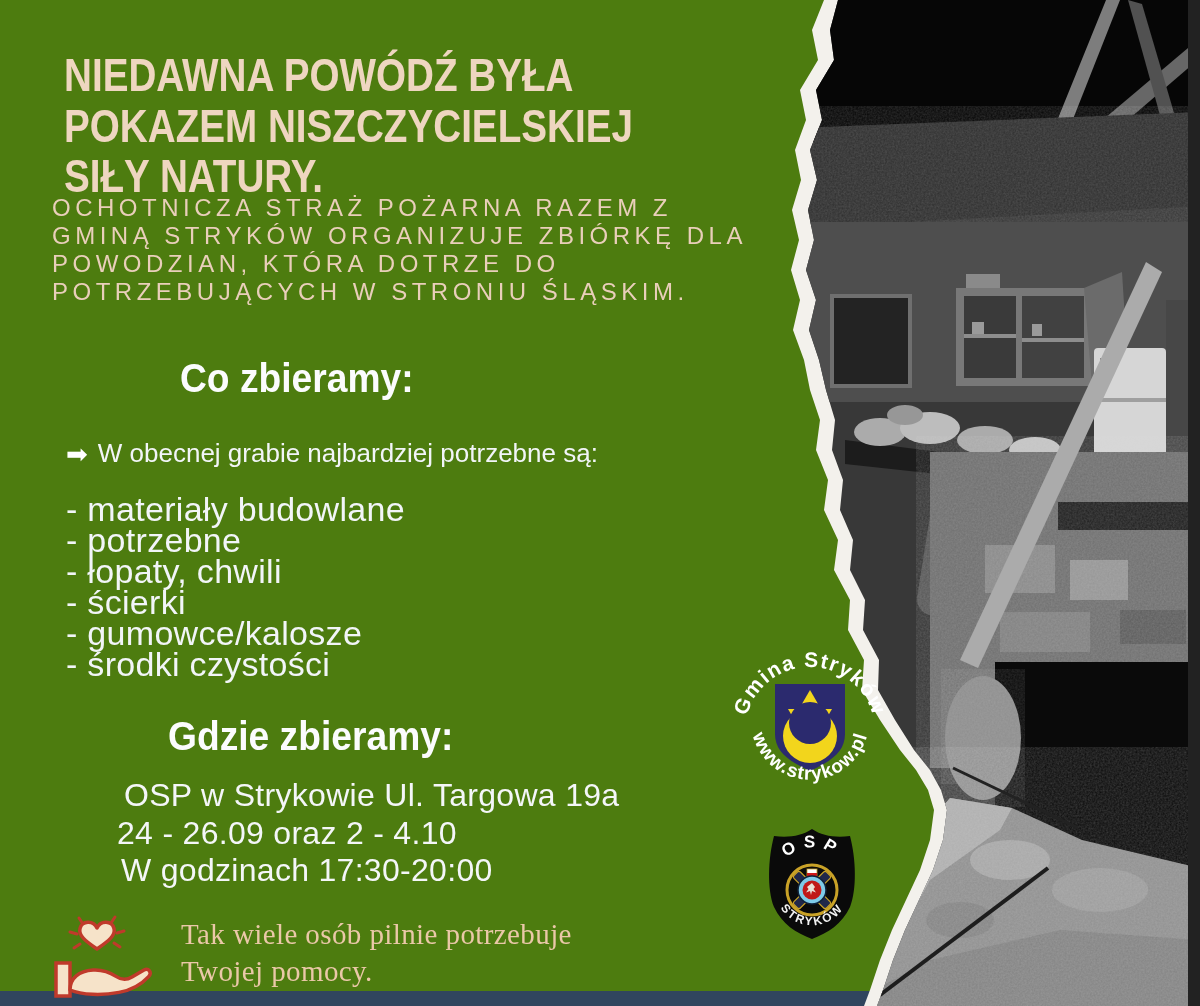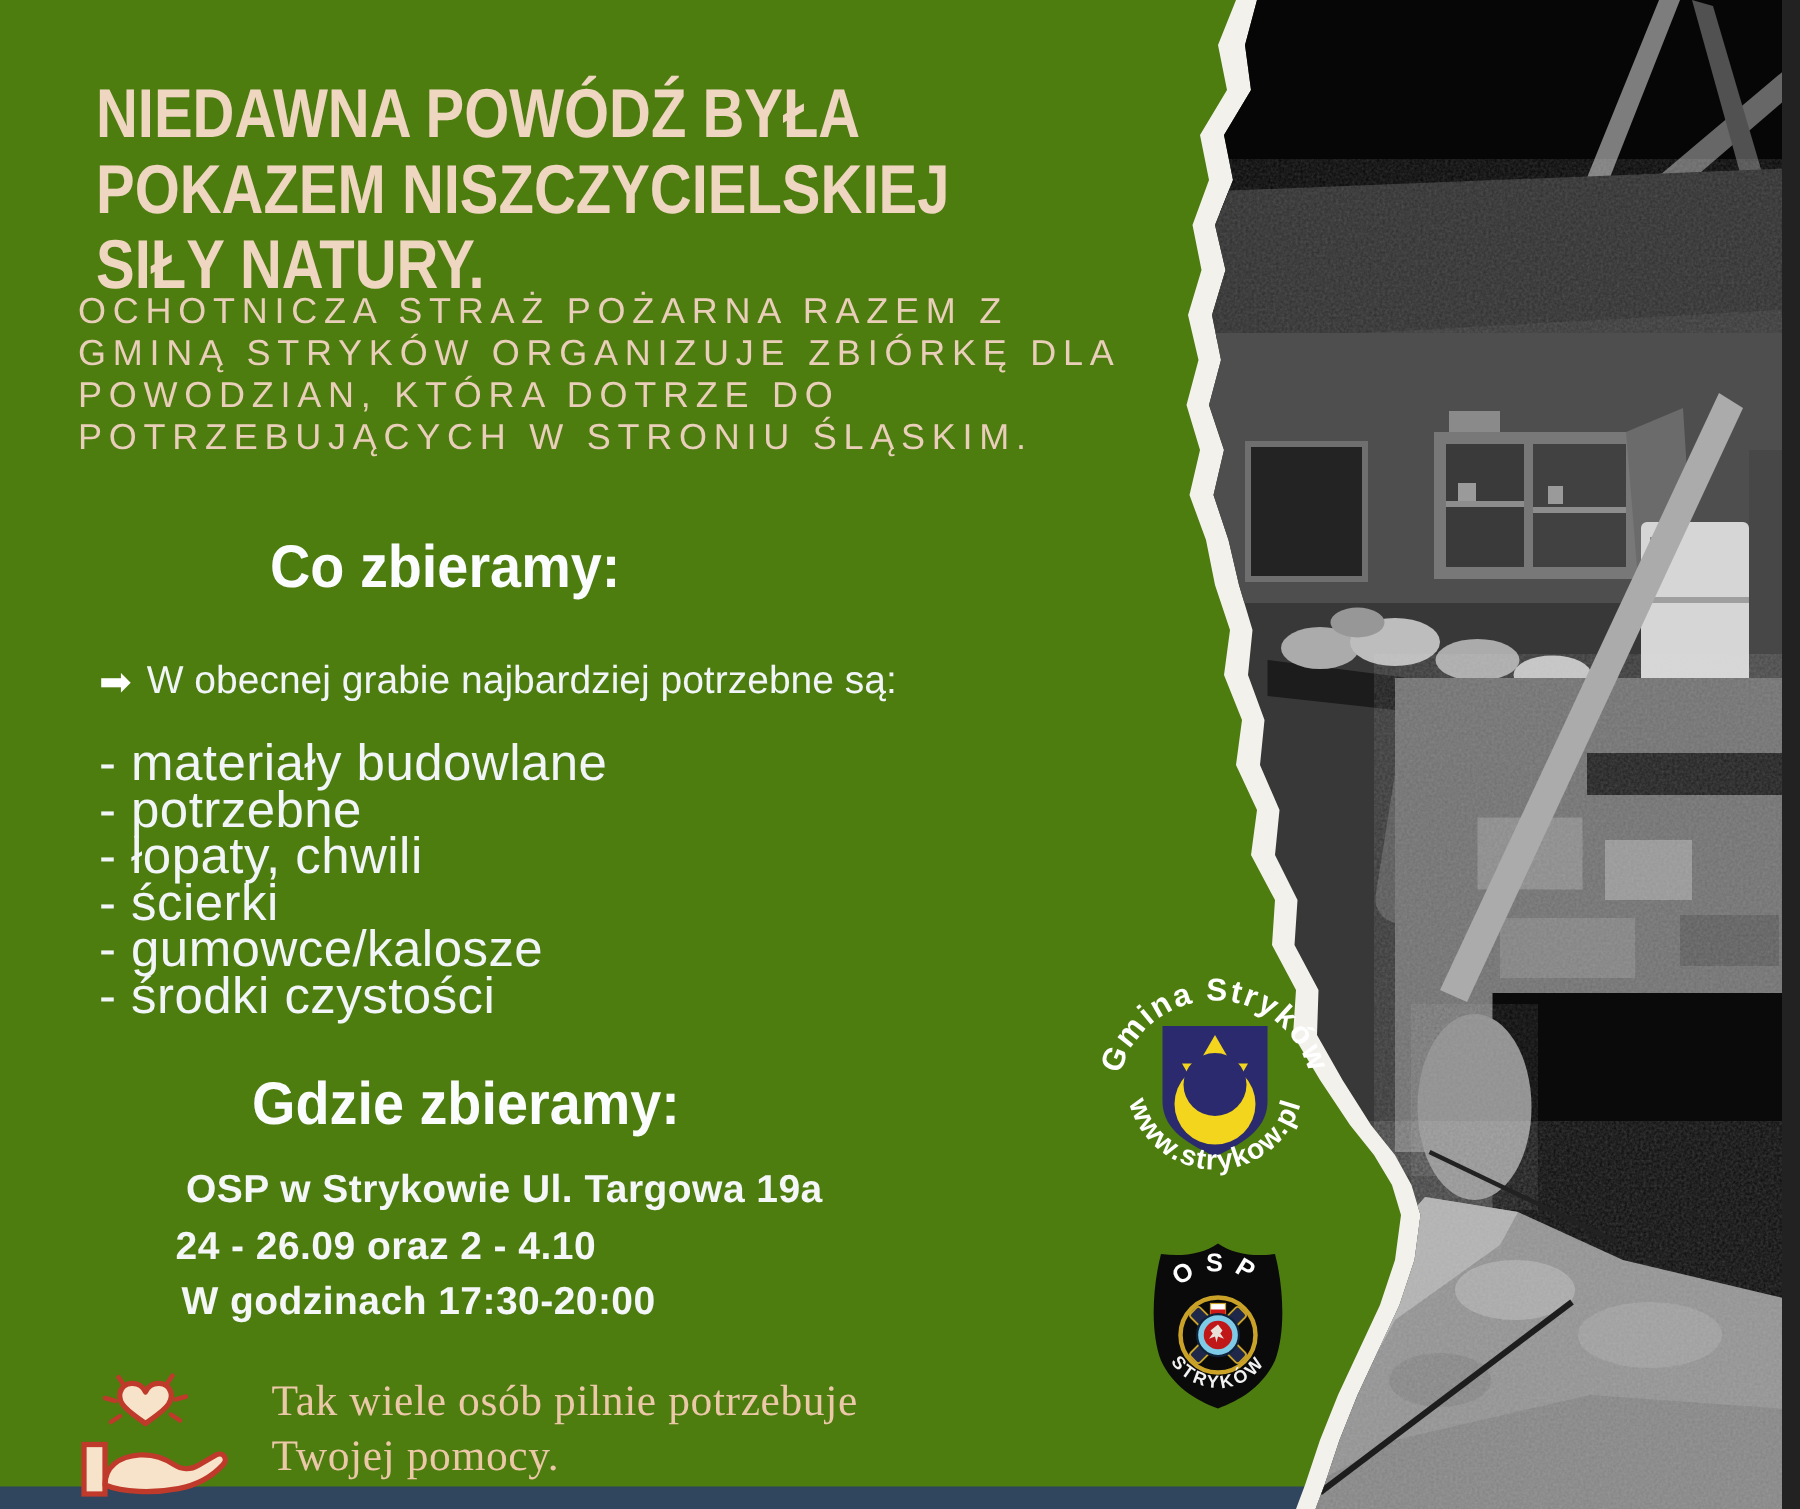--- a/index.html
+++ b/index.html
@@ -21,21 +21,21 @@
   }
   .section-heading{
     font-size:40px;font-weight:700;color:#fbfcfd;
     transform:scaleX(.93);transform-origin:left top;
   }
   .what-heading{left:180px;top:356px;}
   .where-heading{left:168px;top:714px;}
   .needs-row{left:66px;top:438px;font-size:26px;color:#f2f5f8;display:flex;align-items:center;gap:10px;}
   .arrow{font-size:26px;line-height:1;color:#ffffff;}
   .needs-list{left:66px;top:494px;list-style:none;padding:0;font-size:34px;line-height:31px;color:#f2f5f8;letter-spacing:.3px;}
-  .addr{font-size:26px;color:#f4f6f8;font-weight:700;letter-spacing:.3px;}
+  .addr{font-size:32px;color:#f4f6f8;font-weight:400;letter-spacing:.3px;}
   .addr1{left:124px;top:777px;}
   .addr2{left:117px;top:815px;}
   .addr3{left:121px;top:852px;}
   .closing{left:181px;top:916px;font-size:29px;line-height:37px;color:#eac8a8;white-space:pre-line;letter-spacing:.4px;font-family:Liberation Serif, serif;}
   .hand-icon{position:absolute;left:52px;top:910px;width:106px;height:90px;z-index:4;}
   .gmina-logo{position:absolute;left:725px;top:644px;width:170px;height:170px;z-index:3;}
   .osp-badge{position:absolute;left:762px;top:827px;width:100px;height:114px;z-index:3;}
 </style>
 </head>
 <body>

